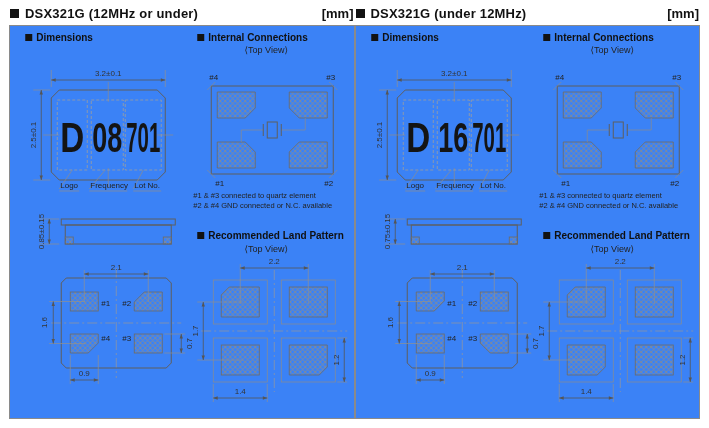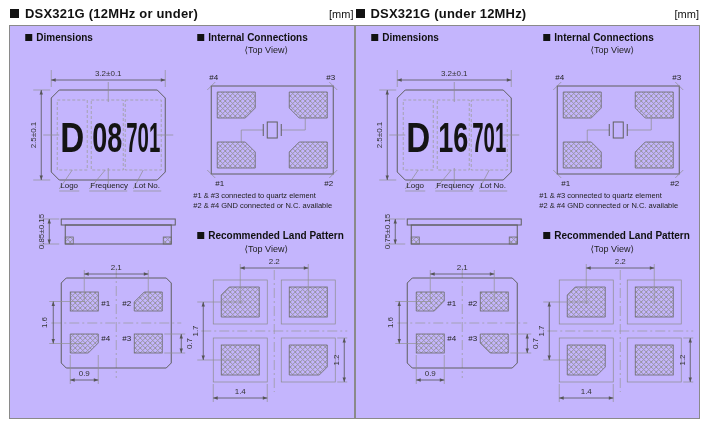--- a/index.html
+++ b/index.html
@@ -2,22 +2,22 @@
 <html><head>
 <meta charset="utf-8">
 <style>
   html,body{margin:0;padding:0;background:#fff;}
   body{width:709px;height:428px;font-family:"Liberation Sans",sans-serif;color:#111;box-sizing:border-box;padding:5px 9px;}
   .columns{display:flex;gap:0;}
   .panel{flex:1;min-width:0;}
   .panel-header{display:flex;justify-content:space-between;align-items:baseline;margin:1px 1px 4px 1px;}
   .panel-title{font-weight:bold;font-size:13px;letter-spacing:.2px;display:flex;align-items:center;}
   .sq{width:9px;height:9px;background:#121212;display:inline-block;margin-right:6px;flex:none;}
-  .unit{font-weight:normal;font-size:11px;}
-  .panel-box{border:1px solid #8a8a8a;height:392px;background:#c4b5fd;}
+  .unit{font-weight:bold;font-size:13px;}
+  .panel-box{border:1px solid #8a8a8a;height:392px;background:#3b82f6;}
   svg{display:block;font-family:"Liberation Sans",sans-serif;}
   .oln{fill:none;stroke:#5f5f5f;stroke-width:1;}
   .thin{fill:none;stroke:#8c8c8c;stroke-width:.7;}
   .ext{fill:none;stroke:#909090;stroke-width:.7;}
   .dim{fill:none;stroke:#555;stroke-width:.8;}
   .cl{fill:none;stroke:#9a9a9a;stroke-width:.7;stroke-dasharray:10 3 2 3;}
   .dsh{fill:none;stroke:#a0a0a0;stroke-width:.8;stroke-dasharray:3 2;}
   .pad{stroke:#6a6a6a;stroke-width:.8;}
   text{fill:#222;}
   .dt{font-size:8px;fill:#333;}

